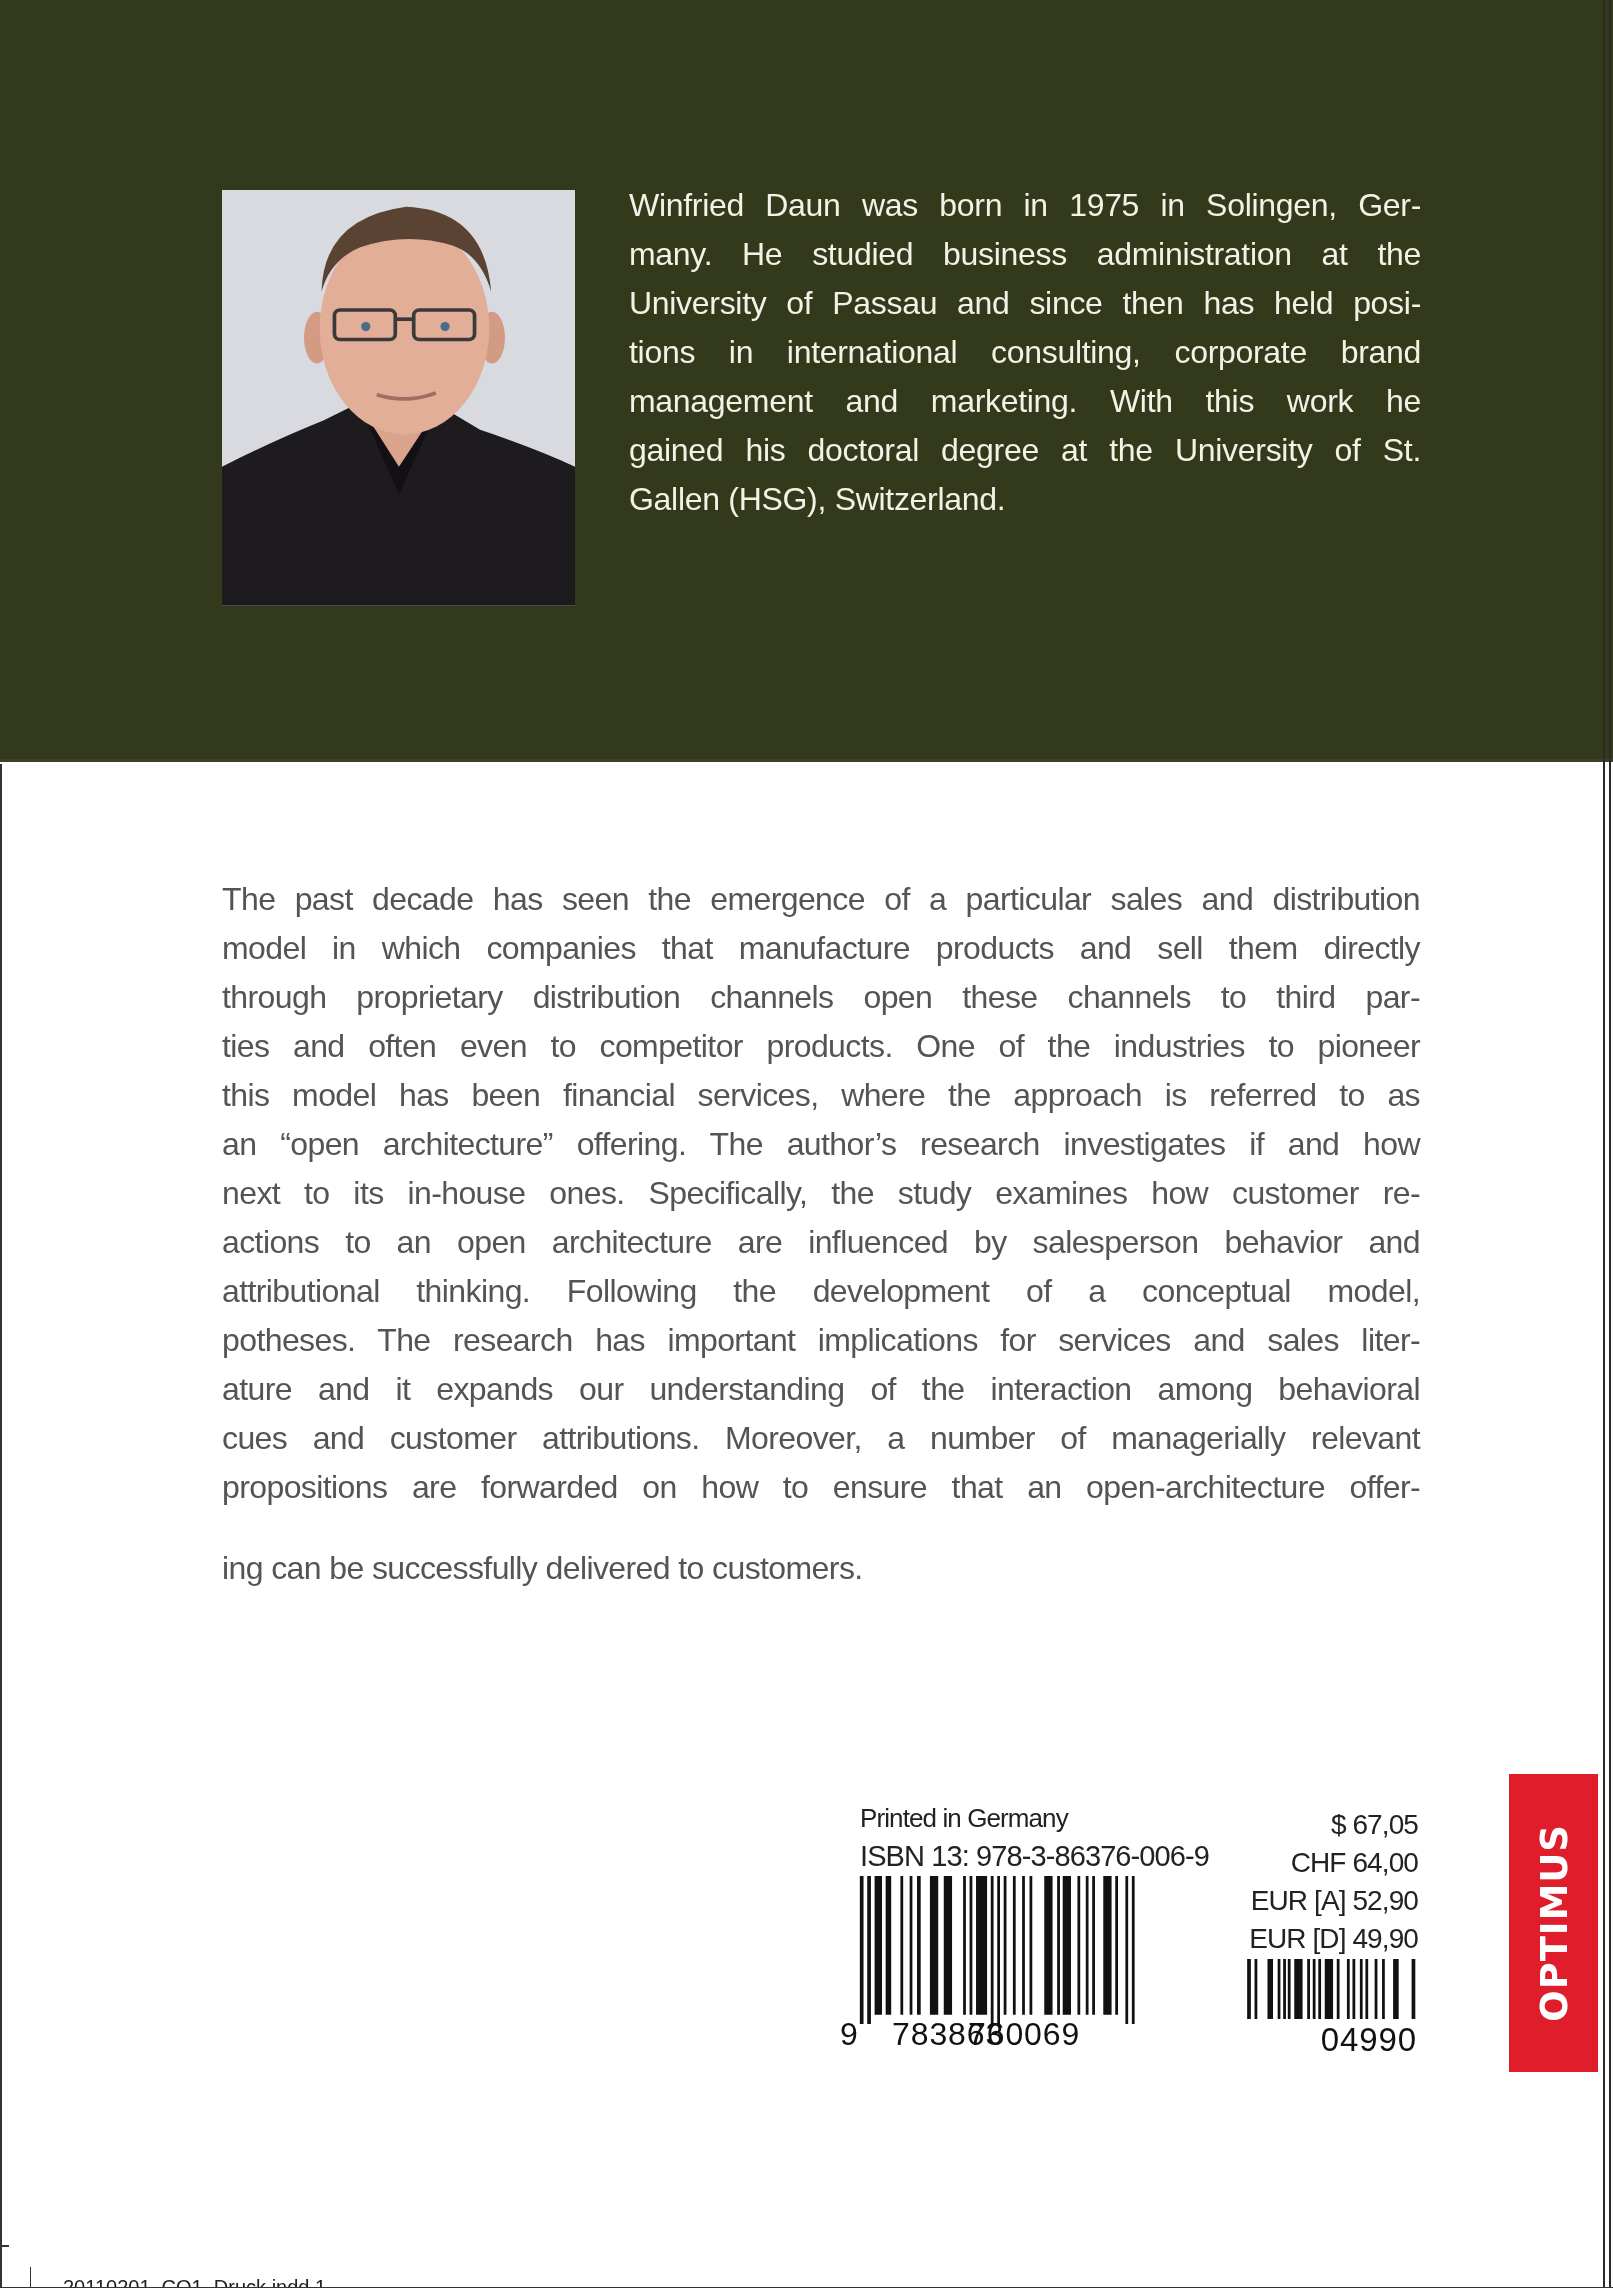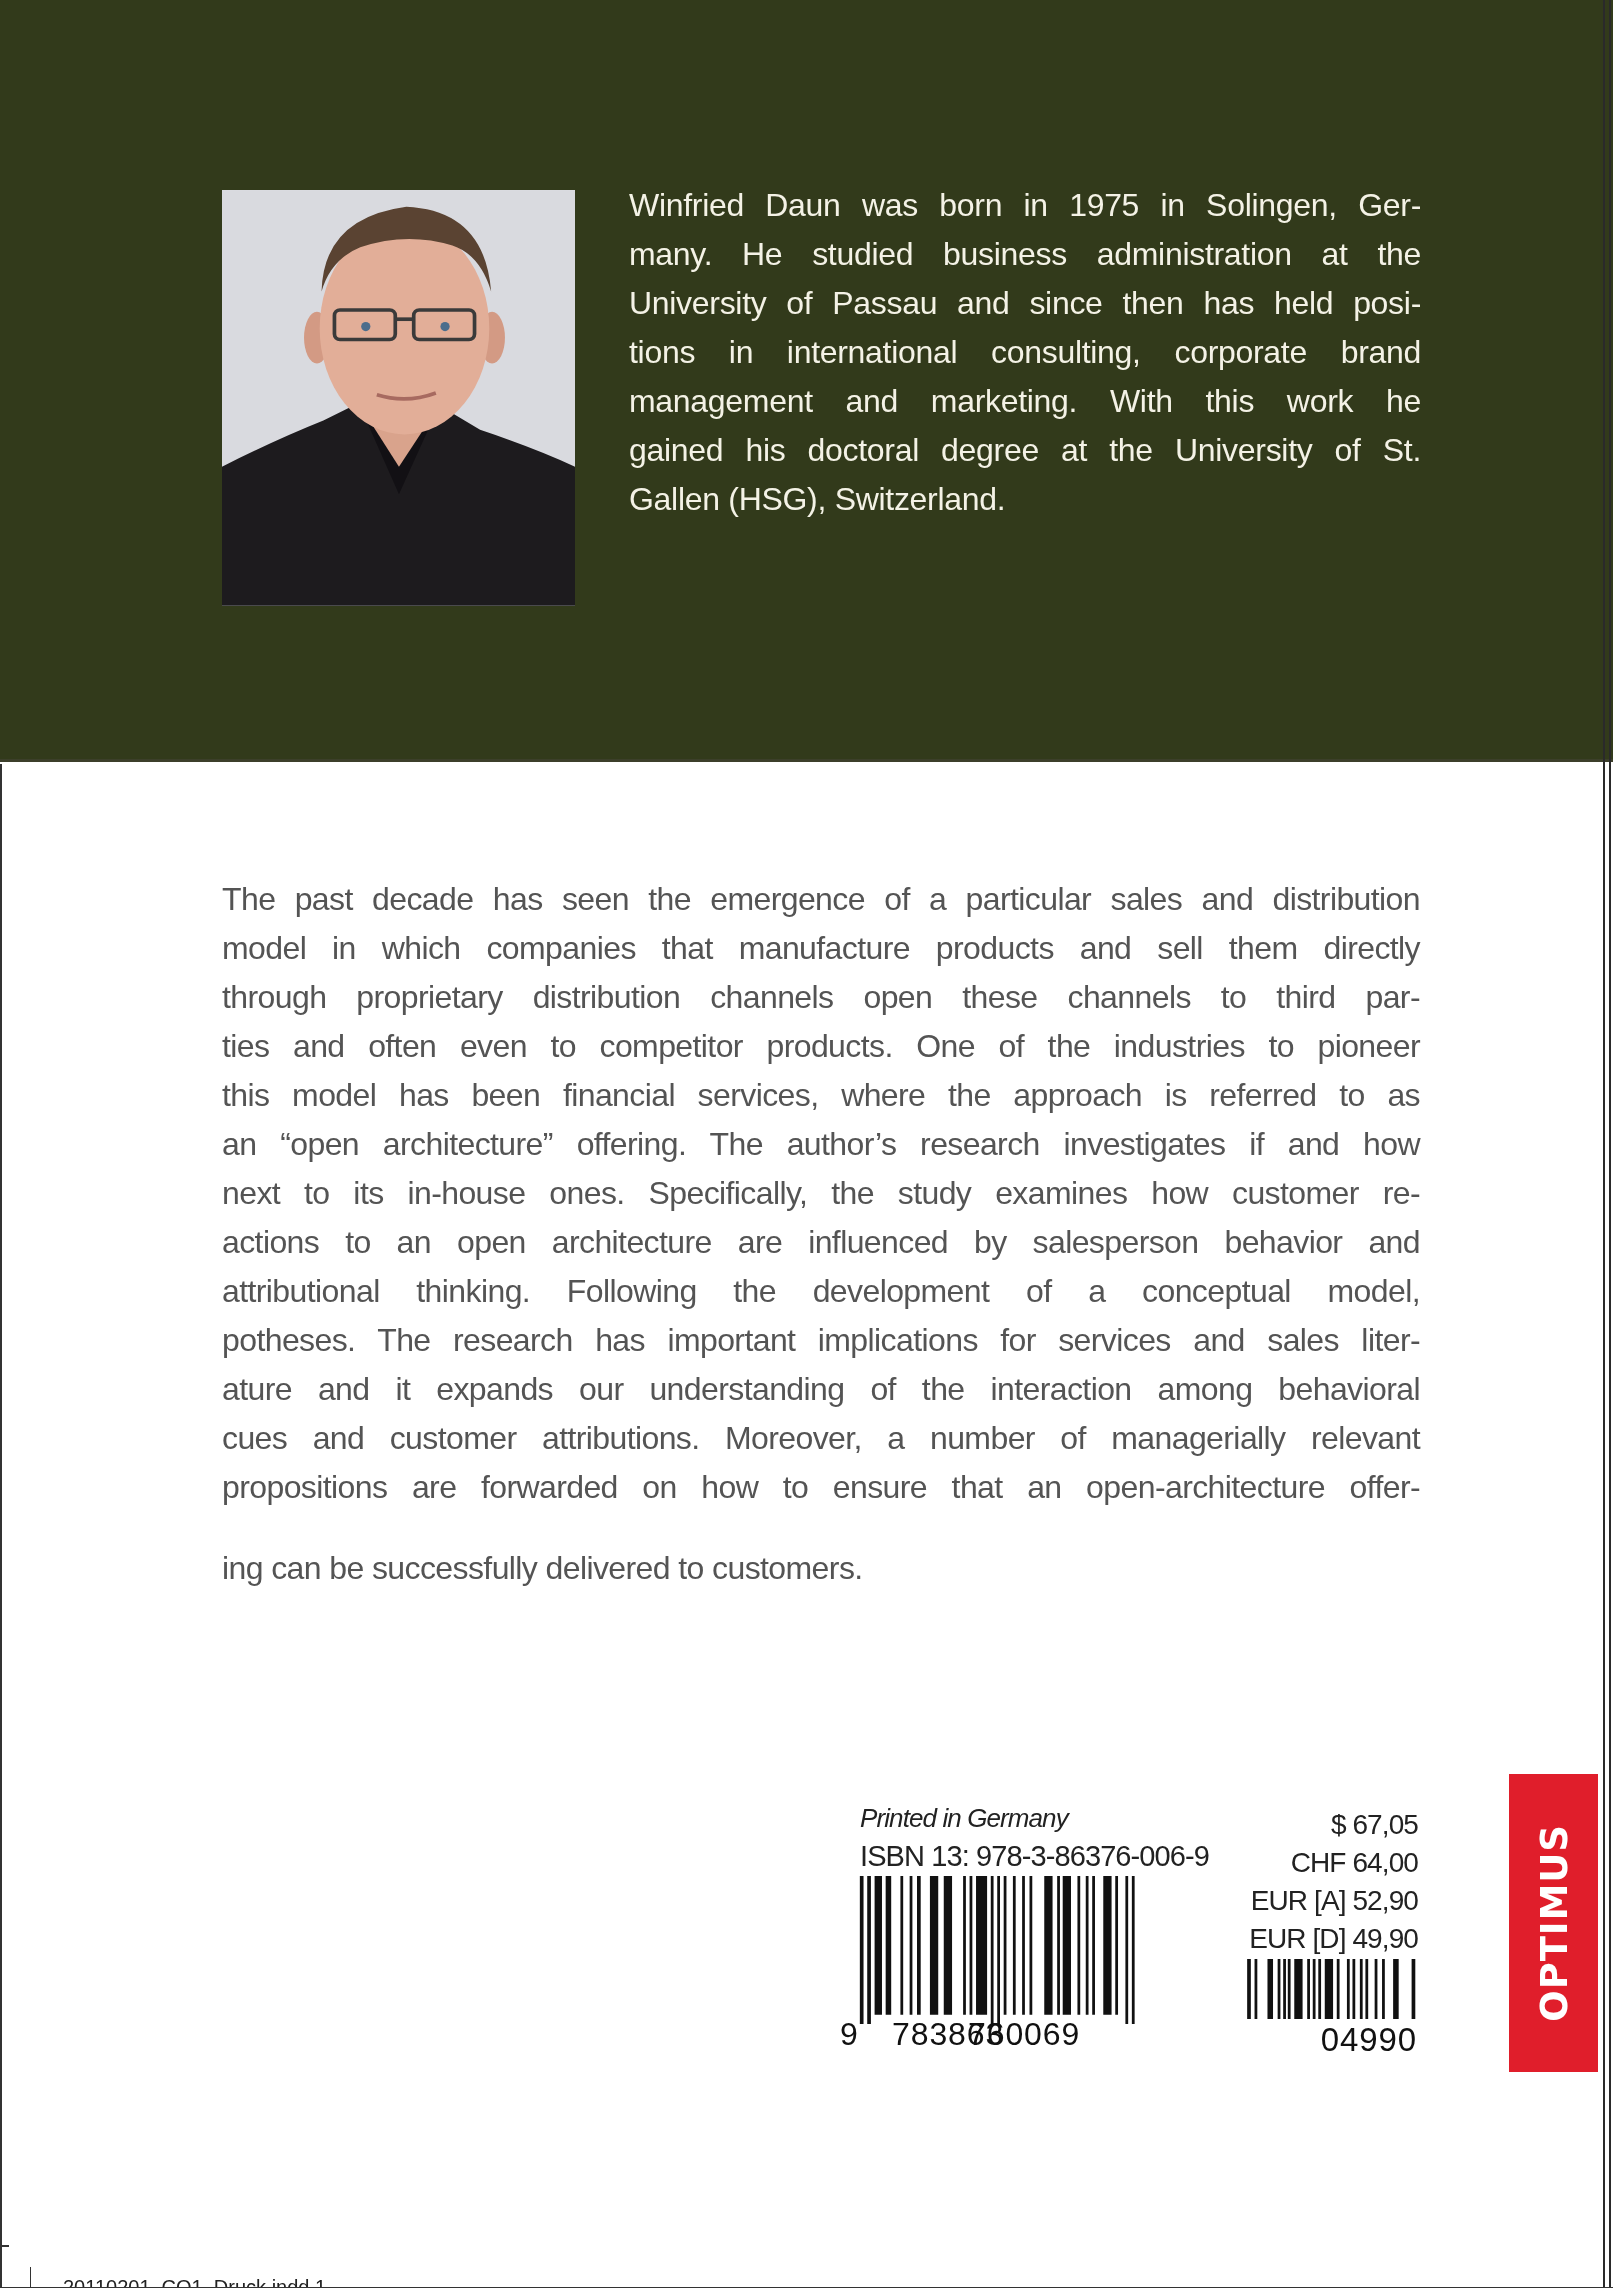--- a/index.html
+++ b/index.html
@@ -28,21 +28,21 @@
   .bio .ln.last { text-align-last:left; }
   .abstract {
     position:absolute; left:222px; top:875px; width:1198px;
     color:#545454; font-size:32px; line-height:49px;
     letter-spacing:-0.6px;
   }
   .abstract .ln { display:block; text-align:justify; text-align-last:justify; white-space:nowrap; }
   .abstract .ln.last { text-align-last:left;margin-top:32px; }
   .printed {
     position:absolute; left:860px; top:1800px; color:#222;
-    font-size:26px; letter-spacing:-0.9px; line-height:37px;font-style:italic;
+    font-size:26px; letter-spacing:-0.9px; line-height:37px;
   }
   .isbn {
     position:absolute; left:860px; top:1838px; color:#222;
     font-size:29px; letter-spacing:-0.9px; line-height:37px;
   }
   .barcode-main {
     position:absolute; left:858px; top:1876px; width:355px; height:148px;
   }
   .bc-digits {
     position:absolute; top:2016px; color:#111; font-size:32px; line-height:37px;

